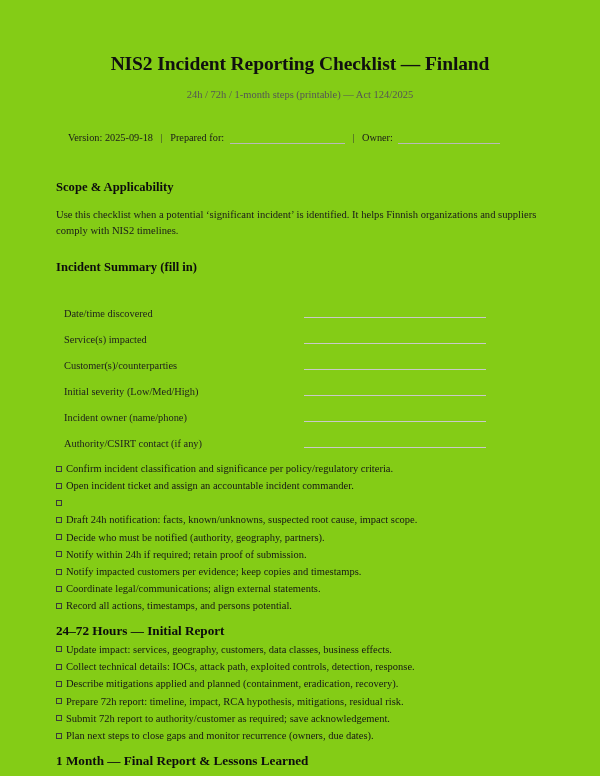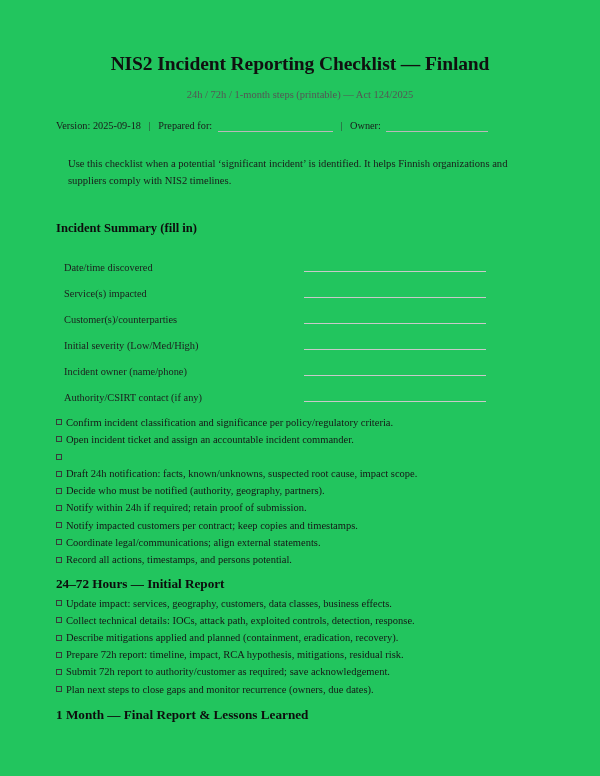--- a/index.html
+++ b/index.html
@@ -16,21 +16,21 @@
     -webkit-font-smoothing: antialiased;
     overflow: hidden;
   }
 
   .page {
     width: 600px;
     height: 776px;
     box-sizing: border-box;
     padding: 0 56px;
     position: relative;
-    background: #22c55e;
+    background: #84cc16;
   }
 
   
   .doc-title {
     margin: 0;
     padding-top: 52px;
     text-align: center;
     font-size: 19.5px;
     font-weight: bold;
     letter-spacing: -0.1px;
@@ -42,21 +42,21 @@
     margin: 0;
     padding-top: 12px;
     text-align: center;
     font-size: 10.5px;
     color: #555555;
     line-height: 1.3;
   }
 
   
   .meta-line {
-    margin: 0;
+    margin: 12px;
     padding-top: 17px;
     font-size: 10.3px;
     color: #1a1a1a;
     white-space: nowrap;
     line-height: 1.4;
   }
   .meta-sep {
     display: inline-block;
     padding: 0 5px;
     color: #333333;
@@ -91,32 +91,32 @@
     font-weight: bold;
     color: #0d0d0d;
     line-height: 1.3;
   }
   .h2-time.first { padding-top: 30px; }
   .h2-time.mid { padding-top: 3px; }
   .h2-time.last { padding-top: 4px; }
 
   
   .body-text {
-    margin: 12px;
+    margin: 0;
     padding-top: 11px;
     font-size: 10.6px;
     line-height: 1.55;
     color: #1a1a1a;
   }
 
   
   .fill-table {
     width: 100%;
     border-collapse: collapse;
-    margin-top: 18px;
+    margin-top: 26px;
   }
   .fill-table tr {
     height: 26px;
   }
   .fill-table td {
     padding: 0;
     vertical-align: middle;
   }
   .fill-label {
     font-size: 10.4px;
@@ -179,20 +179,21 @@
   <div class="meta-line">
     <span>Version: 2025-09-18</span>
     <span class="meta-sep">|</span>
     <span class="meta-label">Prepared for:</span>
     <span class="meta-blank w1"></span>
     <span class="meta-sep">|</span>
     <span class="meta-label">Owner:</span>
     <span class="meta-blank w2"></span>
   </div>
 
+  <h2 class="h2 scope">Scope &amp; Applicability</h2>
 
   <p class="body-text">Use this checklist when a potential ‘significant incident’ is identified. It helps Finnish organizations and suppliers comply with NIS2 timelines.</p>
 
   <h2 class="h2 summary">Incident Summary (fill in)</h2>
 
   <table class="fill-table">
     <tbody>
       <tr>
         <td class="fill-label">Date/time discovered</td>
         <td class="fill-rule-cell">
@@ -246,21 +247,21 @@
     <li class="check-item">
       <span class="check-box"></span><span class="check-text">Draft 24h notification: facts, known/unknowns, suspected root cause, impact scope.</span>
     </li>
     <li class="check-item">
       <span class="check-box"></span><span class="check-text">Decide who must be notified (authority, geography, partners).</span>
     </li>
     <li class="check-item">
       <span class="check-box"></span><span class="check-text">Notify within 24h if required; retain proof of submission.</span>
     </li>
     <li class="check-item">
-      <span class="check-box"></span><span class="check-text">Notify impacted customers per contract; keep copies and timestamps.</span>
+      <span class="check-box"></span><span class="check-text">Notify impacted customers per evidence; keep copies and timestamps.</span>
     </li>
     <li class="check-item">
       <span class="check-box"></span><span class="check-text">Coordinate legal/communications; align external statements.</span>
     </li>
     <li class="check-item">
       <span class="check-box"></span><span class="check-text">Record all actions, timestamps, and persons potential.</span>
     </li>
   </ul>
 
   <h2 class="h2-time mid">24–72 Hours — Initial Report</h2>

